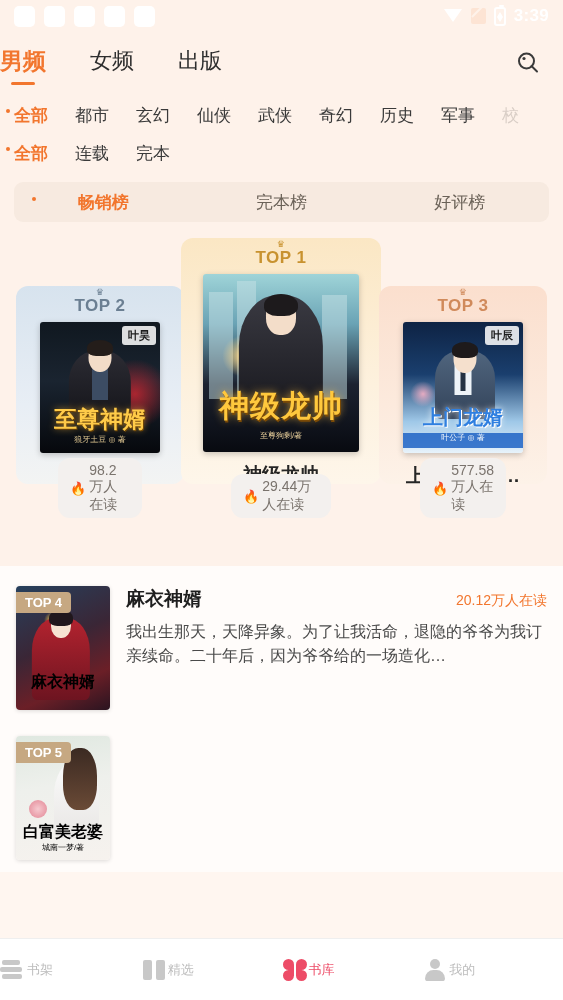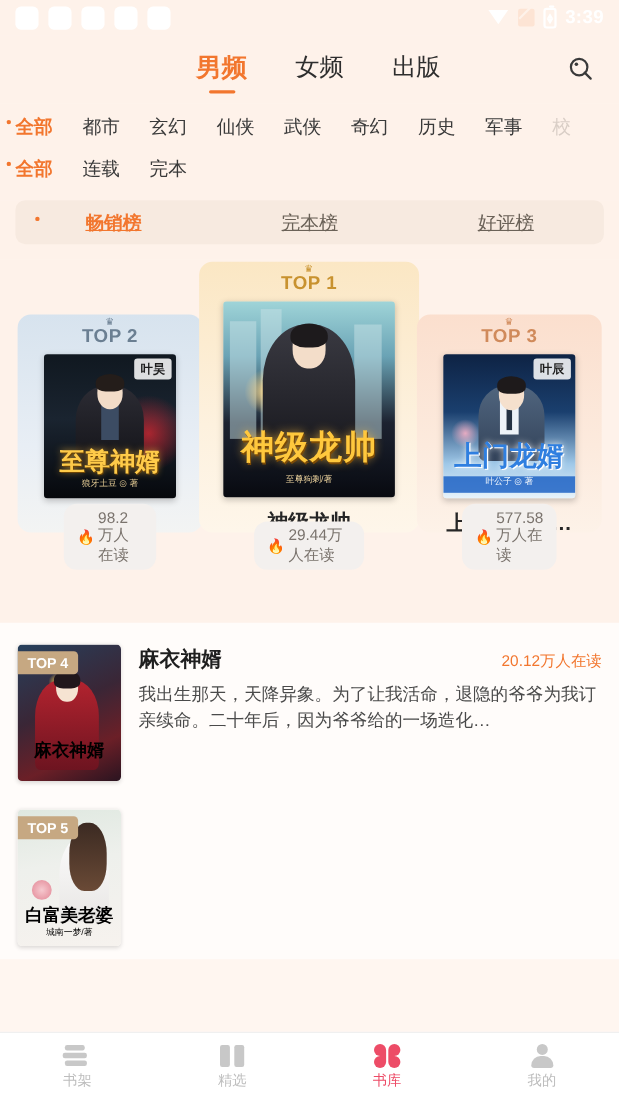--- a/index.html
+++ b/index.html
@@ -57,23 +57,22 @@
   }
   .ic-batt b:after {
     content: ""; position: absolute; left: -3px; top: 5px;
     border-left: 3px solid transparent; border-right: 3px solid transparent;
     border-top: 5px solid #FFFFFF;
   }
 
   
   .topbar {
     height: 62px; background: #FEF2EA;
-    display: flex; align-items: center; justify-content: center;
+    display: flex; align-items: center; justify-content: flex-start;
     position: relative;
-    padding-left: 16px;
   }
   .tabs { display: flex; align-items: center; gap: 44px; }
   .tab {
     font-size: 22px; color: #2E2E2E; position: relative;
     padding-bottom: 4px; line-height: 1;
   }
   .tab.active { color: #F2762E; font-weight: bold; font-size: 23px; }
   .tab.active:after {
     content: ""; position: absolute; left: 50%; bottom: -8px;
     transform: translateX(-50%);
@@ -103,21 +102,21 @@
   .chip.faded { color: #D9CEC6; }
 
   
   .rankwrap { background: #FEF2EA; padding: 0 14px 14px; }
   .ranktabs {
     background: #F7EAE0; border-radius: 9px;
     height: 40px; display: flex; align-items: center;
   }
   .rtab {
     flex: 1; text-align: center; font-size: 17px; color: #6B6258;
-    position: relative; line-height: 1; text-decoration: underline;
+    position: relative; line-height: 1;
   }
   .rtab.sel { color: #F2762E; font-weight: bold; }
   .rtab.sel:before {
     content: ""; position: absolute; left: 18px; top: 3px;
     width: 4px; height: 4px; border-radius: 50%; background: #F2762E;
   }
 
   
   .podium {
     background: #FEF2EA;
@@ -214,21 +213,21 @@
     width: 50%; height: 52%; background: linear-gradient(180deg,#50657e 0%,#33435a 100%);
     border-radius: 40% 40% 10% 10%; }
   .c3 .shirt { position: absolute; left: 50%; transform: translateX(-50%); top: 30%;
     width: 17px; height: 34px; background: #eef3f8; }
   .c3 .tie { position: absolute; left: 50%; transform: translateX(-50%); top: 33%;
     width: 5px; height: 26px; background: #243243; }
   .c3 .head { position: absolute; left: 52%; transform: translateX(-50%); top: 17%;
     width: 23px; height: 29px; border-radius: 48%; background: #f5e0cd; }
   .c3 .hair { position: absolute; left: 52%; transform: translateX(-50%); top: 15%;
     width: 26px; height: 16px; border-radius: 50% 50% 35% 35%; background: #1e1a1b; }
-  .c3 .art-title { font-size: 25px; color: #2F7FE0; text-shadow: 1px 1px 0 #fff, 0 0 6px rgba(255,255,255,.9); bottom: 17%; }
+  .c3 .art-title { font-size: 20px; color: #2F7FE0; text-shadow: 1px 1px 0 #fff, 0 0 6px rgba(255,255,255,.9); bottom: 17%; }
   .c3 .art-sub { color: #f0f6fc; bottom: 8%; }
   .c3 .band { position: absolute; left: 0; right: 0; bottom: 4%; height: 15px; background: #1e63c4; opacity: .85; }
   
   .c4 { background: linear-gradient(155deg,#27405c 0%,#3a2636 45%,#6b1f27 75%,#2a1420 100%); }
   .c4 .figure { position: absolute; left: 48%; transform: translateX(-50%); bottom: 8%;
     width: 62%; height: 66%; background: linear-gradient(180deg,#b3232f 0%,#6d1420 100%);
     border-radius: 40% 40% 8% 8%; }
   .c4 .head { position: absolute; left: 48%; transform: translateX(-50%); top: 22%;
     width: 20px; height: 25px; border-radius: 48%; background: #f6e3d2; }
   .c4 .hair { position: absolute; left: 48%; transform: translateX(-50%); top: 19%;
@@ -283,21 +282,21 @@
     overflow: hidden;
   }
   .rmeta { margin-top: 14px; font-size: 13px; color: #B6B0AA; }
 
   
   .bottomnav {
     position: absolute; left: 0; bottom: 0; width: 100%; height: 62px;
     background: #FFFFFF; border-top: 1px solid #EFEFEF;
     display: flex; align-items: center;
   }
-  .nav { flex: 1; display: flex; flex-direction: column; align-items: center; gap: 1px; }
+  .nav { flex: 1; display: flex; flex-direction: row; align-items: center; gap: 1px; }
   .nav span { font-size: 13px; color: #BDBDBD; }
   .nav.active span { color: #ED4C67; }
   .nav .ico { width: 26px; height: 24px; position: relative; }
 
   
   .ico-shelf i { position: absolute; left: 2px; background: #C8C8C8; border-radius: 2px; }
   .ico-shelf i:nth-child(1) { top: 2px; width: 18px; height: 5px; }
   .ico-shelf i:nth-child(2) { top: 9px; width: 22px; height: 5px; left: 0; }
   .ico-shelf i:nth-child(3) { top: 16px; width: 20px; height: 5px; }
   

